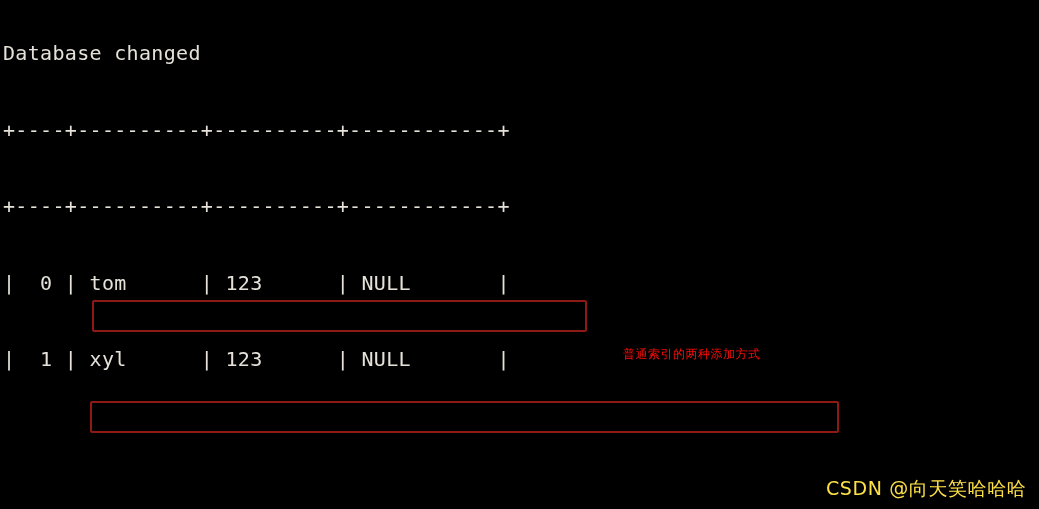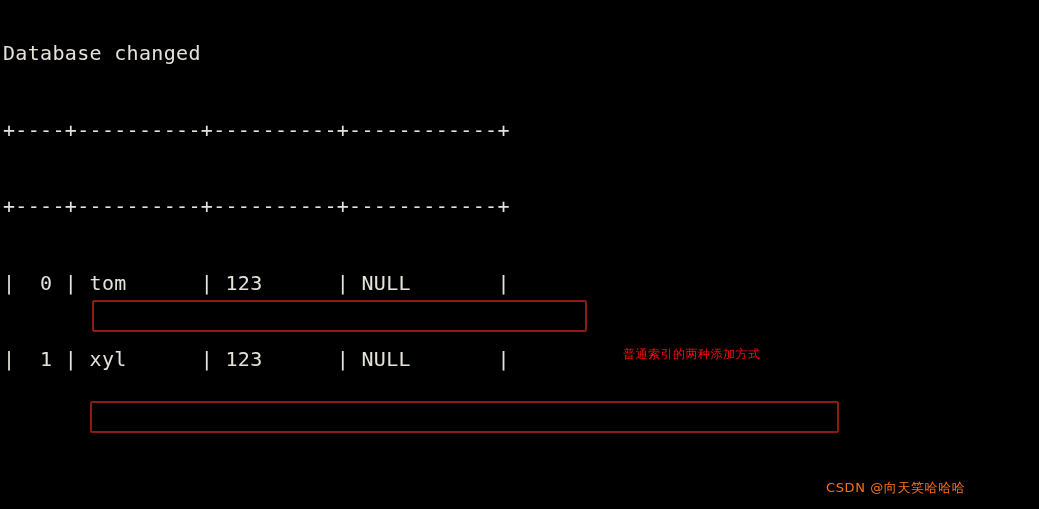--- a/index.html
+++ b/index.html
@@ -62,23 +62,23 @@
     color: #fb0d08;
     white-space: nowrap;
     letter-spacing: 0.5px;
   }
 
   #watermark {
     position: absolute;
     left: 826px;
     top: 477px;
     font-family: "DejaVu Sans", "Liberation Sans", sans-serif;
-    font-size: 13px;
+    font-size: 19px;
     line-height: 22px;
-    color: #f97316;
+    color: #fde047;
     white-space: nowrap;
     letter-spacing: 0.6px;
   }
 </style>
 </head>
 <body>
 
 <div id="terminal">
 
   <div class="console">

